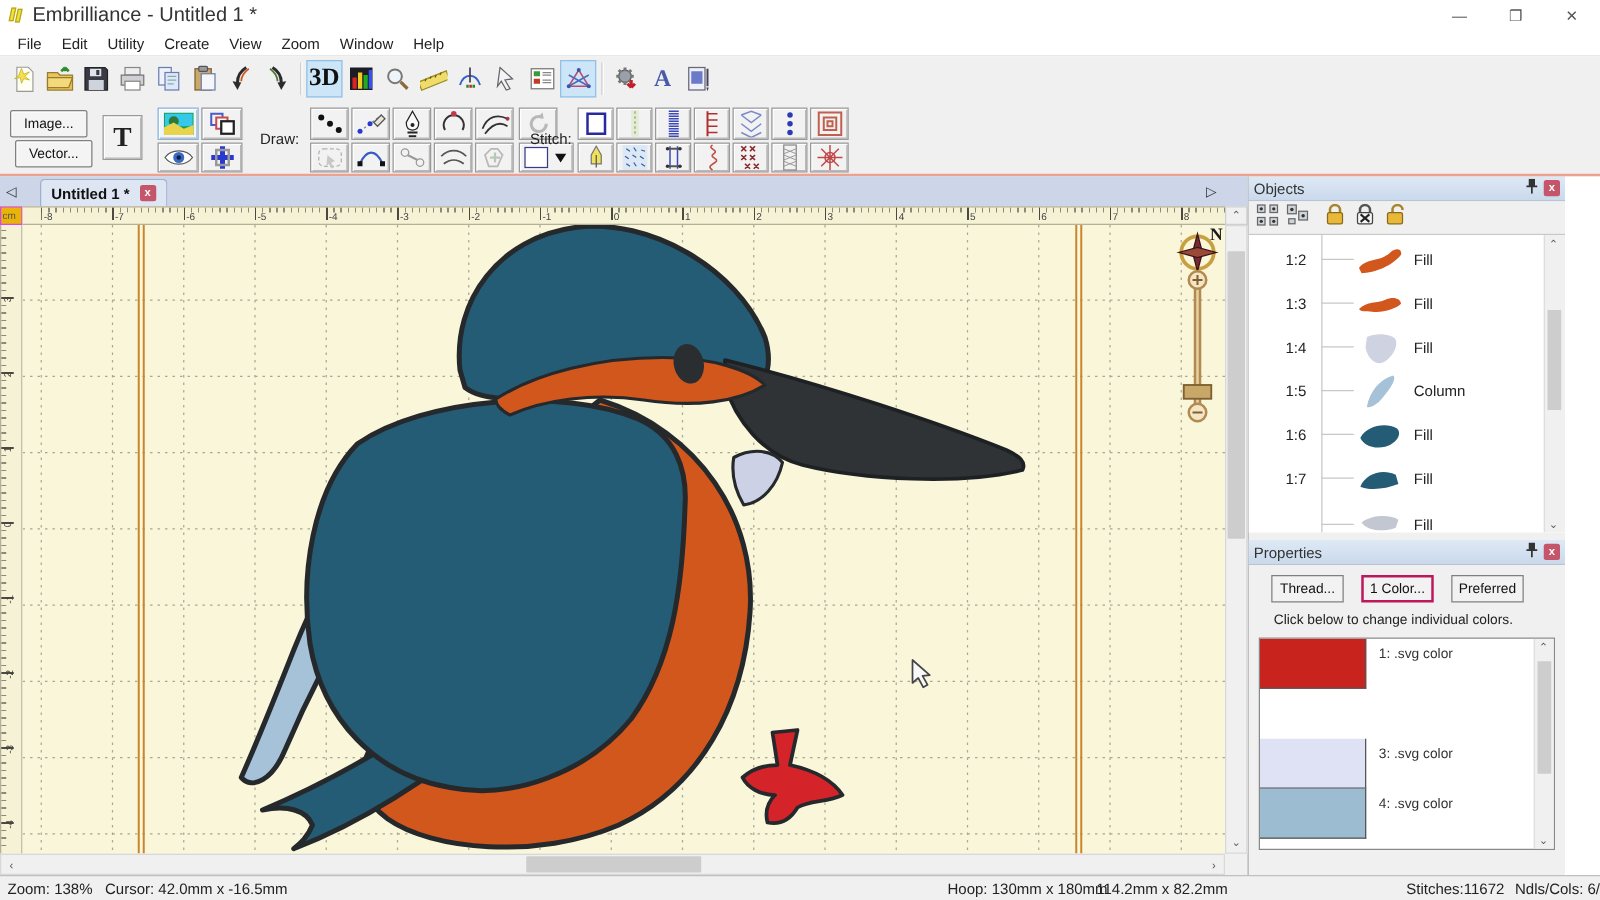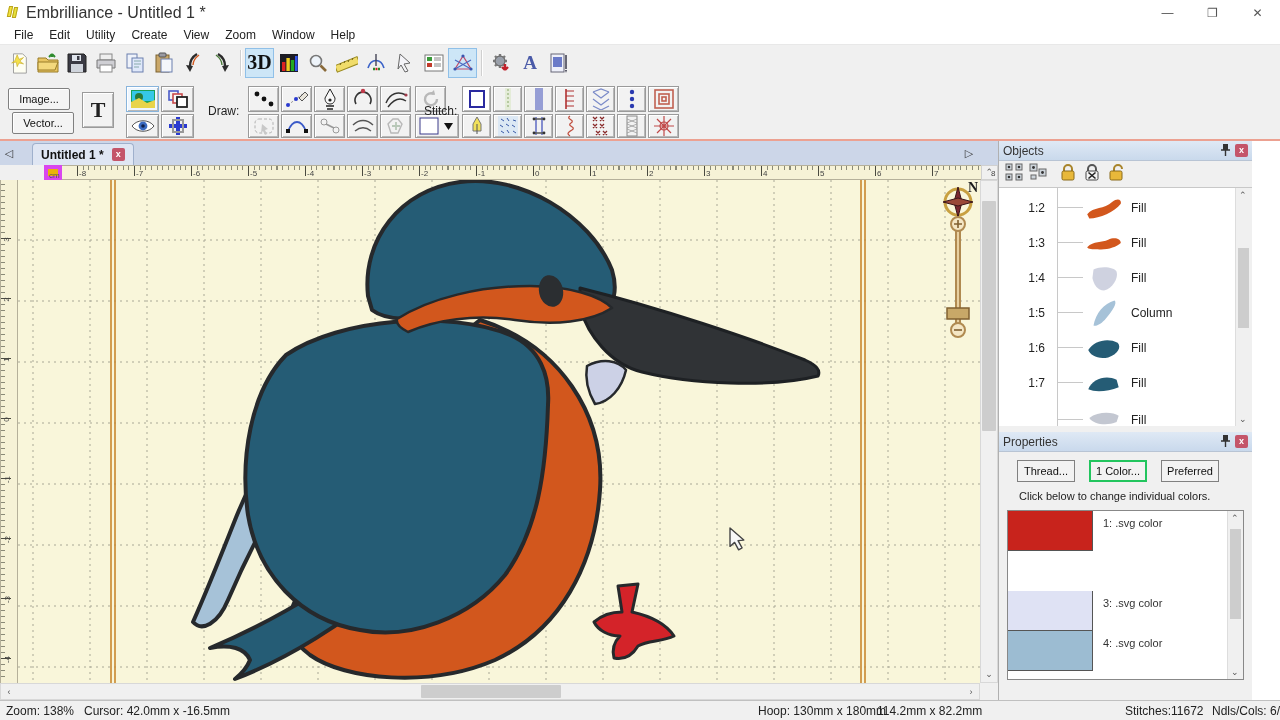--- a/index.html
+++ b/index.html
@@ -42,22 +42,22 @@
   .content { flex:1; display:flex; height:559px; }
   .editor { width:998px; display:flex; flex-direction:column; background:#f0f0f0; }
   .tabbar { height:24px; background:#ccd6e8; display:flex; align-items:center; position:relative; }
   .tab-nav { width:18px; text-align:center; font-size:11px; color:#333; }
   .tab { height:22px; margin-top:2px; background:#dfe6f3; border:1px solid #9fb0cc; border-bottom:none;
     border-radius:4px 4px 0 0; display:flex; align-items:center; padding:0 8px; margin-left:14px; }
   .tab-label { font-size:12px; font-weight:bold; color:#111; margin-right:8px; }
   .tab-close, .panel-close { width:13px; height:13px; background:#c4556a; border-radius:2px; color:#fff;
     font-size:9px; line-height:13px; text-align:center; font-weight:bold; }
   .rulerrow { height:15px; display:flex; }
-  .ruler-corner { width:18px; height:15px; background:#eab308; border:4px solid #d946ef; font-size:8px;
-    color:#555; line-height:13px; padding-left:1px;margin-left:44px; }
+  .ruler-corner { width:18px; height:15px; background:#eab308; border:1px solid #d946ef; font-size:8px;
+    color:#555; line-height:13px; padding-left:1px; }
   .h-ruler { width:962px; height:15px; background:#f6f2d6; border-top:1px solid #b5b09a; border-bottom:1px solid #b5b09a; position:relative;
     background-image:
       repeating-linear-gradient(90deg, #4a4a40 0 1px, transparent 1px 57px),
       repeating-linear-gradient(90deg, #8a8a78 0 1px, transparent 1px 5.7px);
     background-size:100% 10px, 100% 4px; background-repeat:no-repeat; background-position:15px 0, 15px 0; }
   .h-ruler span { position:absolute; top:3px; font-size:8px; color:#444; }
   .vscroll-cap { width:18px; height:15px; background:#f0f0f0; border:1px solid #d0d0d0; font-size:9px; color:#555; text-align:center; line-height:13px; }
   .canvasrow { height:503px; display:flex; }
   .v-ruler { width:18px; height:503px; background:#f6f2d6; border-left:1px solid #b5b09a; border-right:1px solid #b5b09a; position:relative;
     background-image:
@@ -90,21 +90,21 @@
   .obj-branch { width:26px; height:1px; background:#c8c8c8; margin-left:12px; }
   .obj-thumb { width:42px; height:30px; }
   .obj-type { font-size:12px; color:#222; margin-left:6px; }
   .obj-scroll { width:17px; background:#f0f0f0; border-left:1px solid #ddd; position:relative; font-size:9px; color:#555; }
   .props-tabs { height:22px; border-bottom:1px solid #aaa; padding-left:4px; display:flex; align-items:flex-end; background:#f0f0f0; }
   .props-tab { height:19px; border:1px solid #aaa; border-bottom:none; background:#f4f4f4; font-size:11px; color:#222;
     padding:2px 10px 0; border-radius:2px 2px 0 0; }
   .prop-btnrow { display:flex; gap:14px; padding:8px 0 4px 18px; }
   .prop-btn { width:58px; height:22px; background:#f2f2f2; border:1px solid #808080; font-size:11px; color:#111;
     display:flex; align-items:center; justify-content:center; }
-  .prop-btn.default { border:2px solid #22c55e; }
+  .prop-btn.default { border:2px solid #be185d; }
   .props-caption { font-size:11px; color:#222; padding:4px 0 6px 20px; }
   .color-list { margin:2px 8px 0 8px; height:170px; background:#fff; border:1px solid #888; position:relative; overflow:hidden; display:flex; }
   .color-rows { flex:1; position:relative; }
   .color-row { position:absolute; left:0; width:100%; height:40px; display:flex; }
   .swatch { width:85px; height:40px; border-right:1px solid #555; border-bottom:1px solid #555; }
   .swatch-label { font-size:11px; color:#333; padding:6px 0 0 10px; }
   .color-scroll { width:16px; background:#f0f0f0; border-left:1px solid #ddd; position:relative; font-size:9px; color:#555; }
   .c-thumb { position:absolute; left:2px; width:11px; background:#cdcdcd; }
 
   

